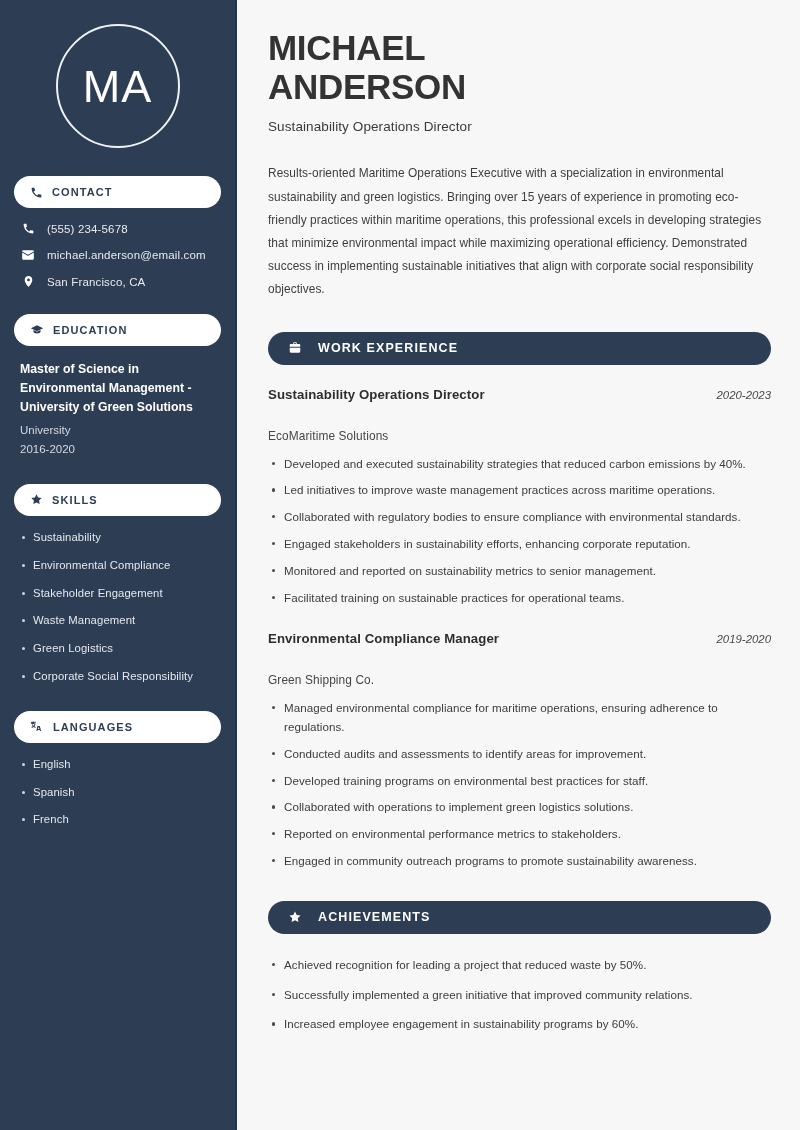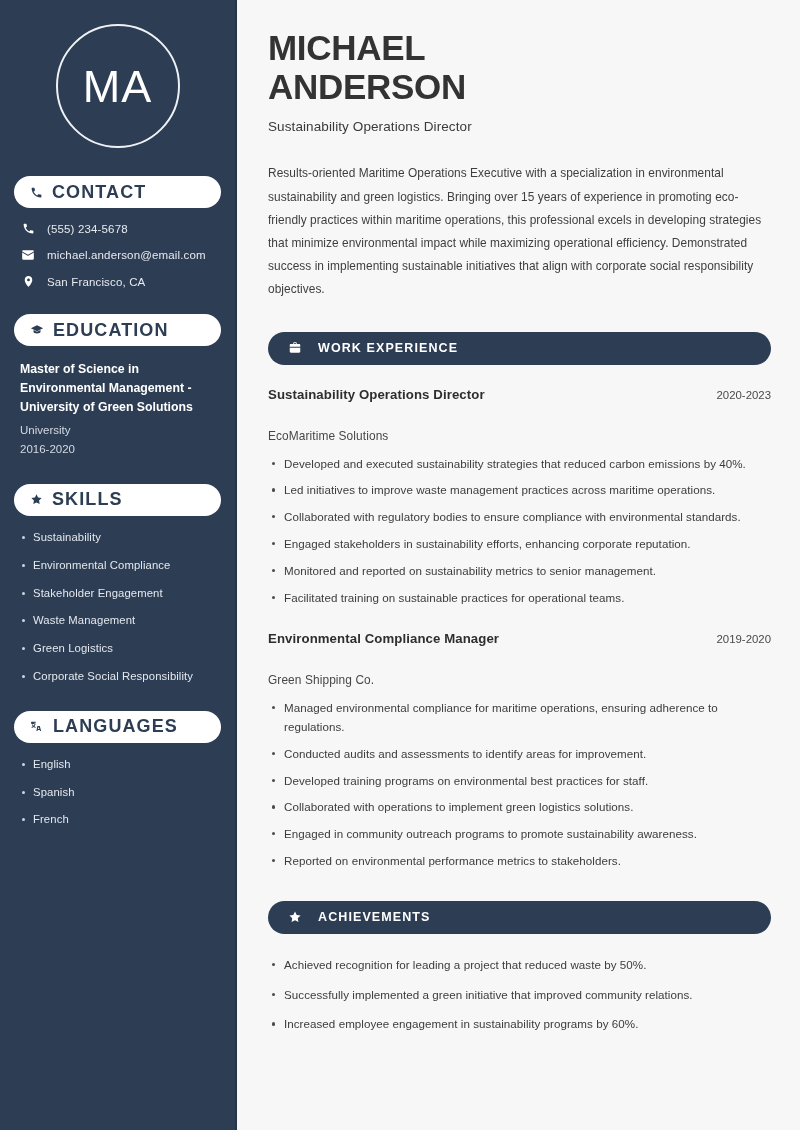--- a/index.html
+++ b/index.html
@@ -50,21 +50,21 @@
     border-radius: 40px;
     height: 32px;
     display: flex;
     align-items: center;
     gap: 9px;
     padding: 0 16px;
     margin-bottom: 14px;
   }
   .pill-label {
     color: #2d3d54;
-    font-size: 18px;
+    font-size: 11px;
     font-weight: bold;
     letter-spacing: 1.1px;
   }
   .pill-icon { display: flex; align-items: center; color: #2d3d54; }
   .pill-icon svg { display: block; }
 
   .contact-list { margin-bottom: 26px; }
   .contact-row {
     display: flex;
     align-items: center;
@@ -165,20 +165,21 @@
   .job-role {
     color: #2e2e2e;
     font-size: 13.2px;
     font-weight: bold;
     letter-spacing: .1px;
   }
   .job-dates {
     color: #4a4a4a;
     font-size: 11.4px;
     white-space: nowrap;
+    font-style: italic;
   }
   .job-company {
     color: #474747;
     font-size: 11.9px;
     margin-top: 27px;
     letter-spacing: .1px;
   }
 
   .bullets { list-style: none; margin-top: 12px; }
   .bullets li {
@@ -338,22 +339,22 @@
       <div class="job-head">
         <span class="job-role">Environmental Compliance Manager</span>
         <span class="job-dates">2019-2020</span>
       </div>
       <div class="job-company">Green Shipping Co.</div>
       <ul class="bullets">
         <li>Managed environmental compliance for maritime operations, ensuring adherence to regulations.</li>
         <li>Conducted audits and assessments to identify areas for improvement.</li>
         <li>Developed training programs on environmental best practices for staff.</li>
         <li>Collaborated with operations to implement green logistics solutions.</li>
+        <li>Reported on environmental performance metrics to stakeholders.</li>
         <li>Engaged in community outreach programs to promote sustainability awareness.</li>
-        <li>Reported on environmental performance metrics to stakeholders.</li>
       </ul>
     </div>
 
     <div class="section-bar">
       <span class="bar-icon">
         <svg width="14" height="14" viewBox="0 0 24 24" fill="currentColor">
             <path d="M12 2.5l2.9 6 6.6.9-4.8 4.6 1.2 6.5L12 17.4 6.1 20.5l1.2-6.5L2.5 9.4l6.6-.9 2.9-6z"></path>
           </svg>
       </span>
       <span class="bar-label">ACHIEVEMENTS</span>

